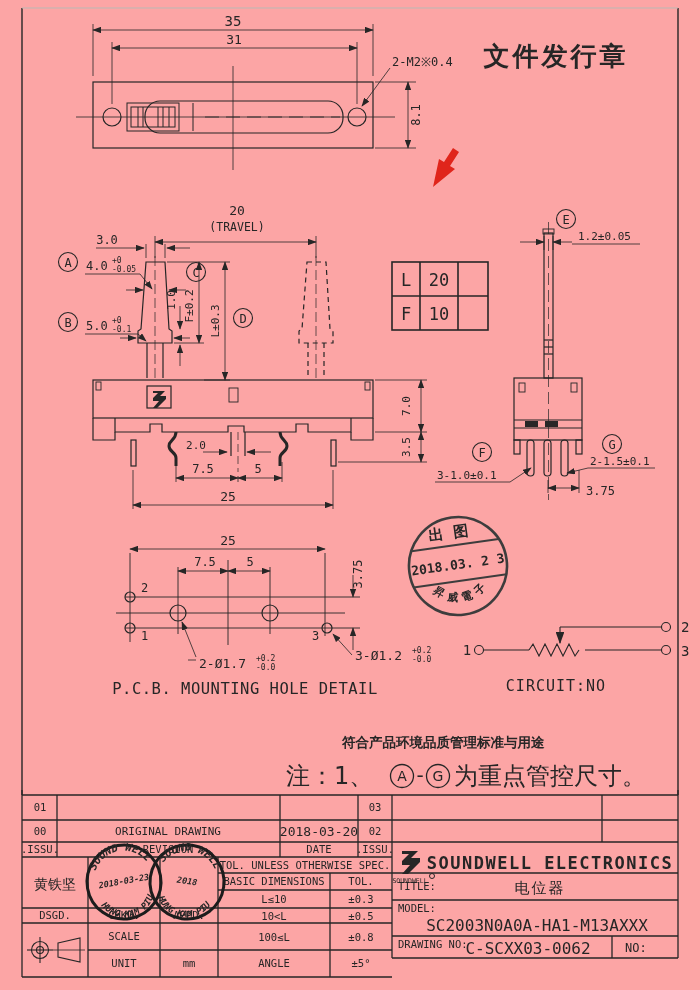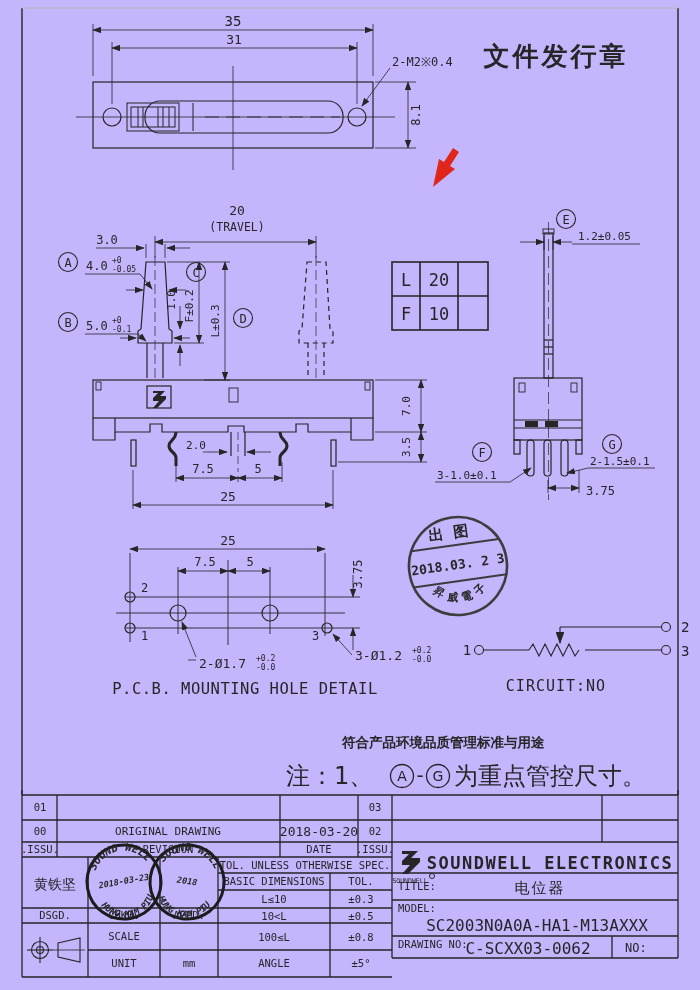--- a/index.html
+++ b/index.html
@@ -1,16 +1,16 @@
 <!DOCTYPE html>
 <html><head>
 <meta charset="utf-8">
 <style>
   html,body{margin:0;padding:0;}
-  .page{position:relative;width:700px;height:990px;background:#c4b5fd;overflow:hidden;
+  .page{position:relative;width:700px;height:990px;background:#fca5a5;overflow:hidden;
         font-family:"DejaVu Sans Mono","Liberation Sans",sans-serif;color:#262626;}
   svg{position:absolute;left:0;}
   svg text{fill:#262626;}
   .cjk{font-family:"DejaVu Sans","Liberation Sans",sans-serif;}
 </style>
 </head>
 <body>
 <div class="page">
 
 <svg width="700" height="795" viewBox="0 0 700 795" style="top:0" font-family="DejaVu Sans Mono, Liberation Mono, monospace">

